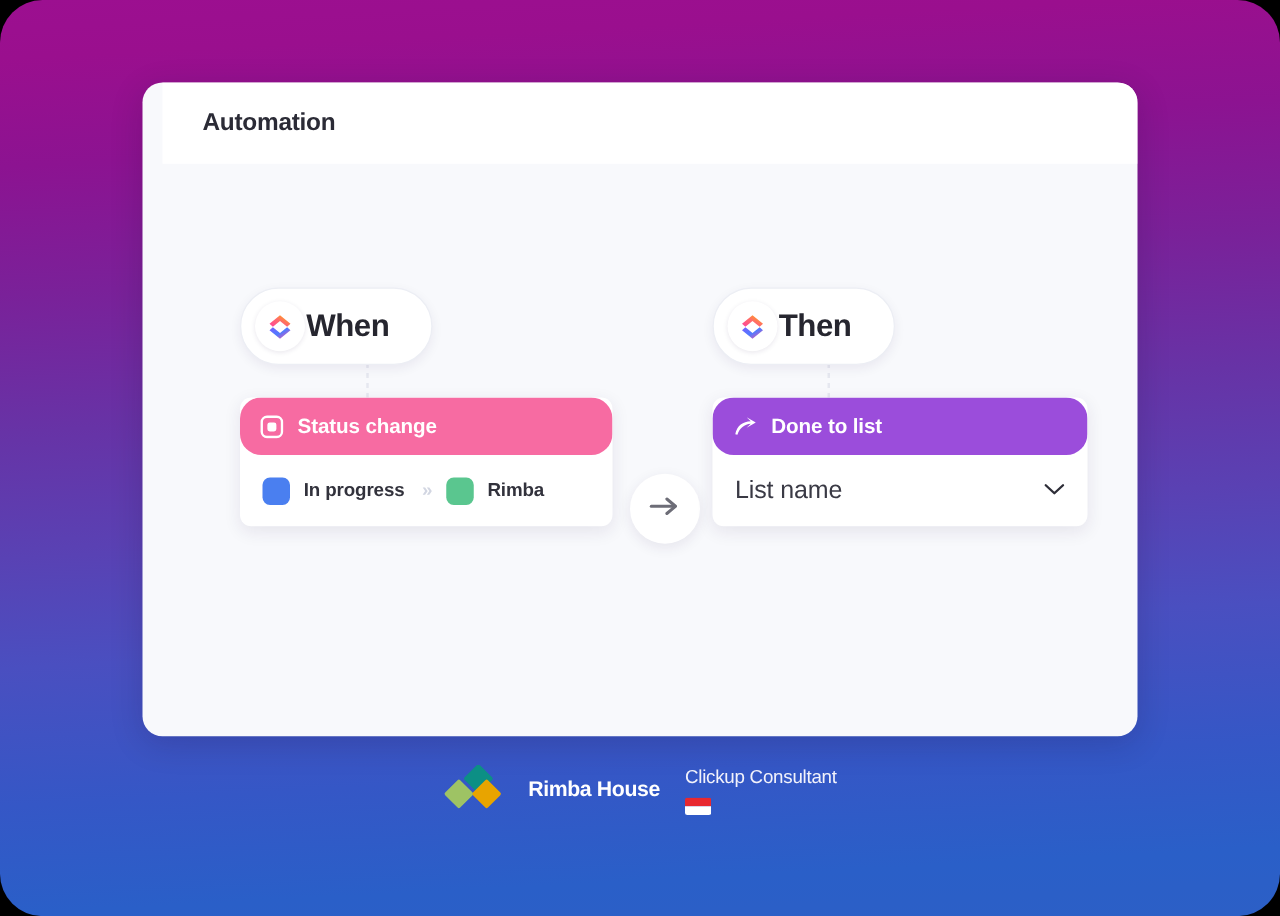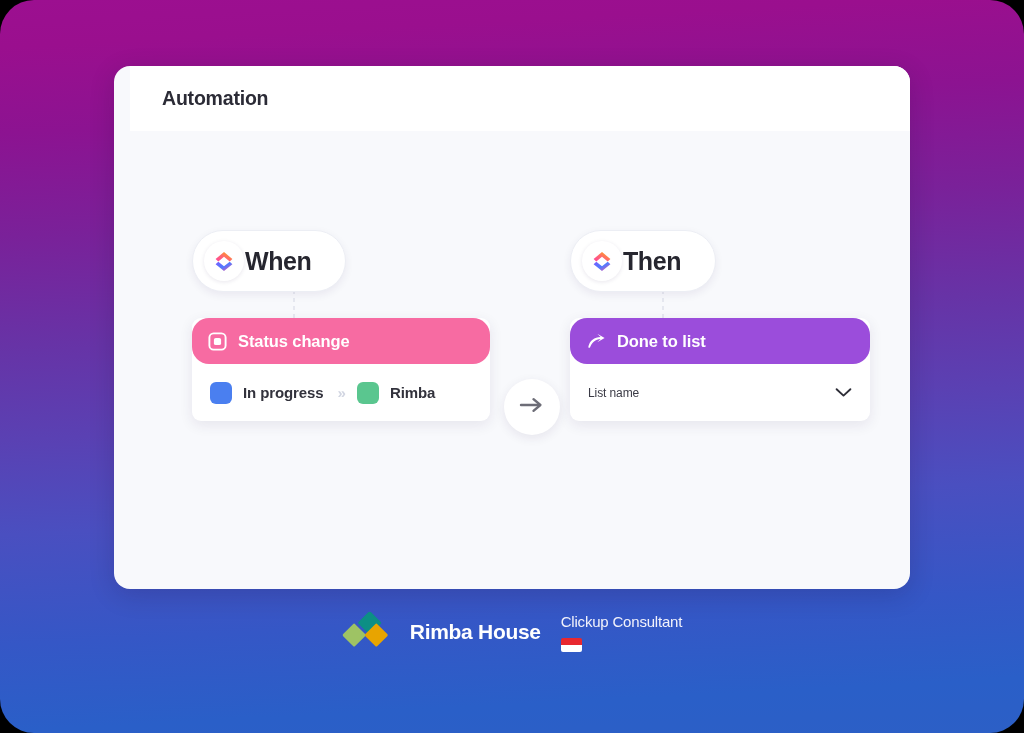--- a/index.html
+++ b/index.html
@@ -136,21 +136,21 @@
     margin:0 13px 0 14px;
     color:#d2d6e2; font-size:15px;
     letter-spacing:-2px; font-weight:bold;
   }
 
   
   .select-row {
     height:57px; display:flex; align-items:center;
     justify-content:space-between; padding:0 18px;
   }
-  .select-value { font-size:12px; color:#3a3a45; letter-spacing:-.1px; }
+  .select-value { font-size:20px; color:#3a3a45; letter-spacing:-.1px; }
   .caret { color:#2e2e38; }
 
   
   #mid-arrow {
     position:absolute;
     left:374px; top:248px;
     width:56px; height:56px;
     border-radius:50%;
     background:#ffffff;
     box-shadow:0 3px 11px rgba(40,20,80,.09);
@@ -159,21 +159,21 @@
 
   
   #brand {
     position:absolute;
     left:0; right:0; top:612px;
     display:flex; align-items:center; justify-content:center;
     gap:0;
   }
   #brand-logo { width:50px; height:40px; margin-right:18px; }
   #brand-name {
-    font-size:21px; font-weight:bold; color:#ffffff;
+    font-size:17px; font-weight:bold; color:#ffffff;
     letter-spacing:-.3px; margin-right:20px;
   }
   #brand-tag {
     font-size:15px; color:#f2f2fb; letter-spacing:-.2px;
     display:flex; align-items:flex-start; gap:8px;flex-direction:column;
   }
   #flag { width:21px; height:14px; border-radius:2px; overflow:hidden; display:block; }
 </style>
 </head>
 <body>

